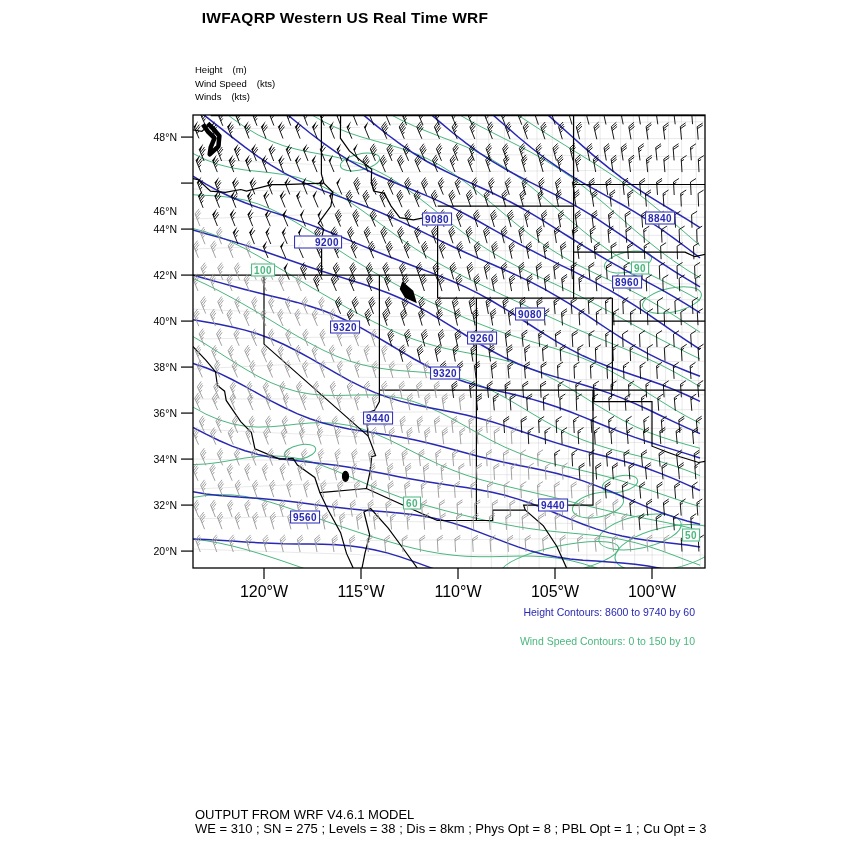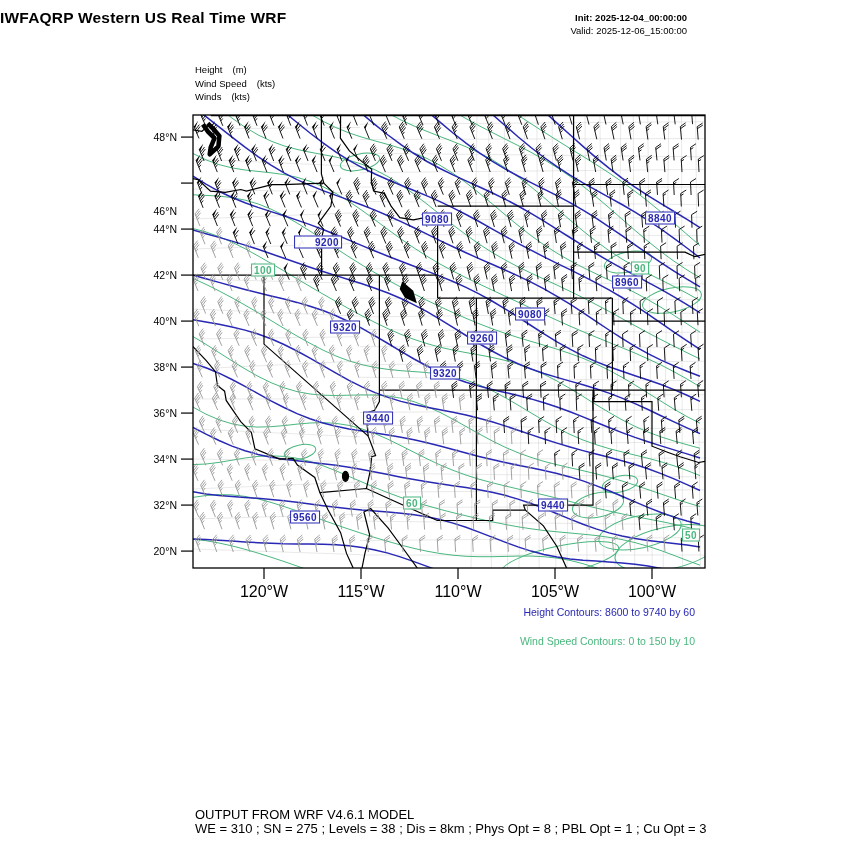--- a/index.html
+++ b/index.html
@@ -1,43 +1,39 @@
 <!DOCTYPE html>
 <html><head>
 <meta charset="utf-8">
 <style>
   html,body{margin:0;padding:0;background:#fff;}
   #plot{position:relative;width:850px;height:850px;background:#fff;overflow:hidden;
         font-family:"Liberation Sans","DejaVu Sans",sans-serif;color:#000;}
   .abs{position:absolute;}
-  #page-title{left:0;top:9px;width:690px;text-align:left;font-size:15.5px;font-weight:bold;letter-spacing:.2px;}
+  #page-title{left:0;top:9px;width:690px;text-align:center;font-size:15.5px;font-weight:bold;letter-spacing:.2px;}
   #init-block{right:163px;top:11px;text-align:right;font-size:9.5px;line-height:13px;}
   #init-line{font-weight:bold;}
   #legend-block{left:195px;top:63px;font-size:9.5px;line-height:13.5px;}
   .legend-unit{margin-left:10px;}
   #map-svg{left:0;top:0;}
   .tick-lat{position:absolute;font-size:10.5px;transform:translate(-100%,-50%);white-space:nowrap;}
   .tick-lon{position:absolute;font-size:16px;transform:translate(-50%,0);white-space:nowrap;}
   .clabel{position:absolute;font-size:10px;font-weight:bold;line-height:11px;padding:0 2px;
           border:1px solid;background:rgba(255,255,255,.92);transform:translate(-50%,-50%);
           letter-spacing:.4px;white-space:nowrap;}
   #hcontour-info{right:155px;top:606px;font-size:10.5px;text-align:right;}
   #wcontour-info{right:155px;top:635px;font-size:10.5px;text-align:center;margin-left:19px;}
   #footer-block{left:195px;top:808px;font-size:13px;line-height:14px;}
 </style>
 </head>
 <body>
 
 <div id="plot">
   <div id="page-title" class="abs">IWFAQRP Western US Real Time WRF</div>
 
-  <div id="init-block" class="abs">
-    <div id="init-line"><span>Init:</span> <span>2025-12-04_00:00:00</span></div>
-    <div id="valid-line"><span>Valid:</span> <span>2025-12-06_15:00:00</span></div>
-  </div>
 
   <div id="legend-block" class="abs">
       <div><span>Height</span><span class="legend-unit">(m)</span></div>
       <div><span>Wind Speed</span><span class="legend-unit">(kts)</span></div>
       <div><span>Winds</span><span class="legend-unit">(kts)</span></div>
     </div>
 
   <svg id="map-svg" class="abs" width="850" height="850">
       <defs>
         <clipPath id="mapclip">

